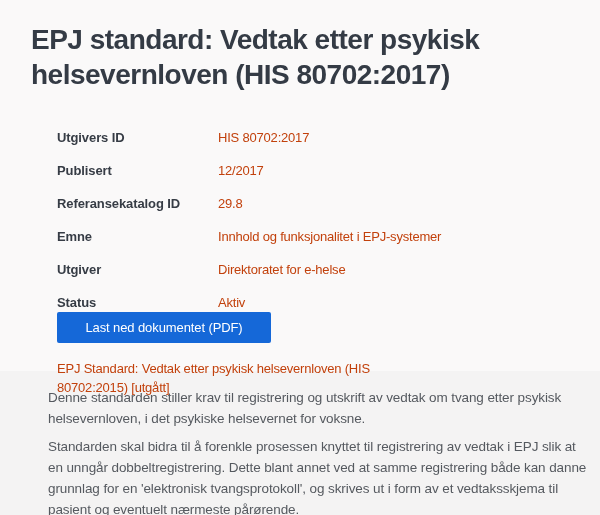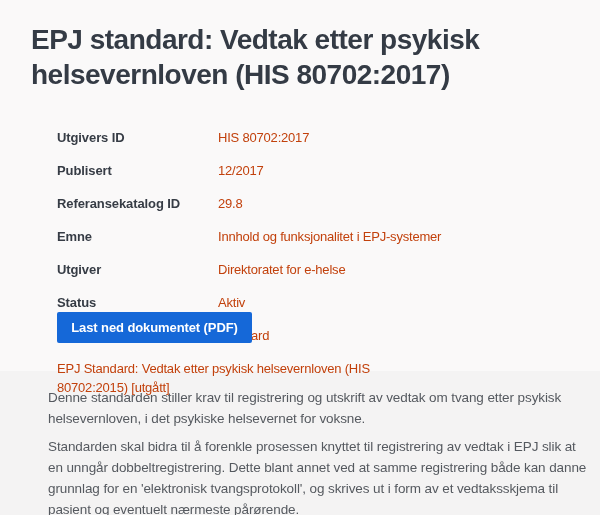--- a/index.html
+++ b/index.html
@@ -55,28 +55,28 @@
   .meta-value {
     width: 352px;
     font-size: 13px;
     line-height: 19px;
     letter-spacing: -0.2px;
     color: #c2410c;
   }
   .download-button {
     position: absolute;
     left: 57px; top: 312px;
-    width: 195px; height: 31px;
+    width: 214px; height: 31px;
     background: #1568d8;
     border: none;
     border-radius: 2px;
     color: #ffffff;
     font-family: "Liberation Sans", sans-serif;
     font-size: 13px;
-    font-weight: 700;
+    font-weight: 400;
     letter-spacing: -0.1px;
     text-align: center;
     line-height: 31px;
     padding: 0;
     cursor: pointer;
   }
   .description {
     position: absolute;
     left: 48px; top: 387px;
     width: 545px;

